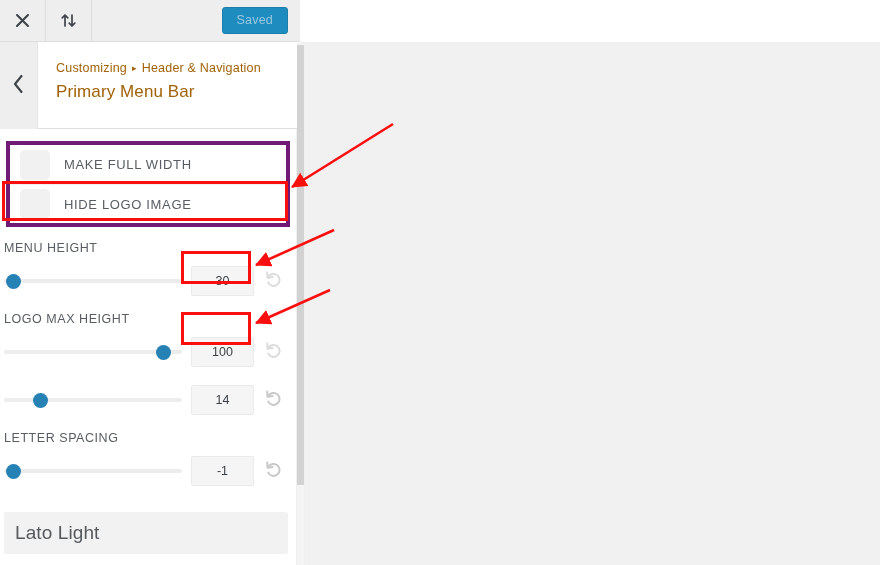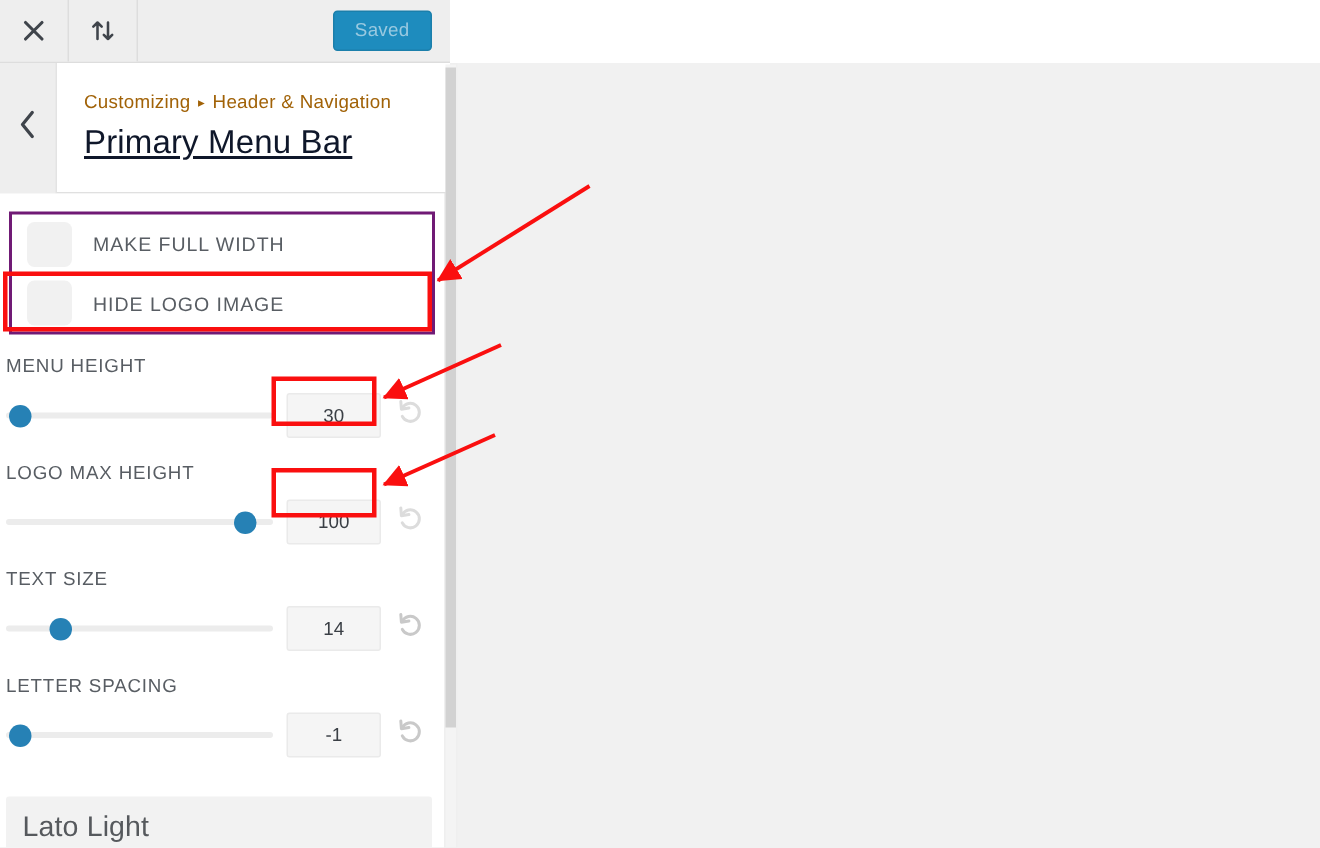--- a/index.html
+++ b/index.html
@@ -69,26 +69,25 @@
     padding: 19px 16px 0 18px;
   }
   .breadcrumb {
     font-size: 12.5px;
     color: #a16207;
     letter-spacing: .2px;
     white-space: nowrap;
   }
   .crumb-sep { margin: 0 5px; font-size: 9px; position: relative; top: -1px; }
   .panel-title {
-    font-size: 22px;
-    color: #0f172a;
+    font-size: 17px;
+    color: #a16207;
     margin-top: 7px;
     font-weight: normal;
     letter-spacing: .1px;
-    text-decoration: underline;
   }
 
   
   .panel-body {
     position: absolute; left: 0; top: 129px;
     width: 296px; height: 436px;
     background: #ffffff;
     padding: 0;
   }
 
@@ -100,21 +99,21 @@
   }
   .scroll-thumb {
     position: absolute; left: 297px; top: 45px;
     width: 7px; height: 440px;
     background: #d2d2d2;
   }
 
   
   .toggle-group {
     margin: 12px 6px 0 6px;
-    border: 2px solid #701a75;
+    border: 4px solid #701a75;
     background: #fff;
   }
   .toggle-row {
     height: 39px;
     display: flex; align-items: center;
     padding-left: 10px;
   }
   .toggle-row + .toggle-row { border-top: 1px solid #f1f1f1; }
   .toggle-box {
     width: 30px; height: 30px;
@@ -311,21 +310,20 @@
             <svg width="19" height="19" viewBox="0 0 19 19">
               <path d="M4.2 7.2 A6 6 0 1 1 4.2 12.6" stroke="#dcdcdc" stroke-width="2" fill="none" stroke-linecap="round"></path>
               <path d="M3.2 2.6 L3.6 7.8 L8.6 7.0" stroke="#dcdcdc" stroke-width="2" fill="none" stroke-linecap="round" stroke-linejoin="round"></path>
             </svg>
           </span>
         </div>
       </div>
     </div>
 
     <div class="slider-row">
-      <div class="slider-label">TEXT SIZE</div>
       <div class="slider-line">
         <div class="slider-area">
           <div class="slider-track"></div>
           <div class="slider-handle" style="left: 29.34px;"></div>
         </div>
         <div class="value-box">14</div>
         <div class="reset-icon">
           <span>
             <svg width="19" height="19" viewBox="0 0 19 19">
               <path d="M4.2 7.2 A6 6 0 1 1 4.2 12.6" stroke="#c9c9c9" stroke-width="2" fill="none" stroke-linecap="round"></path>

